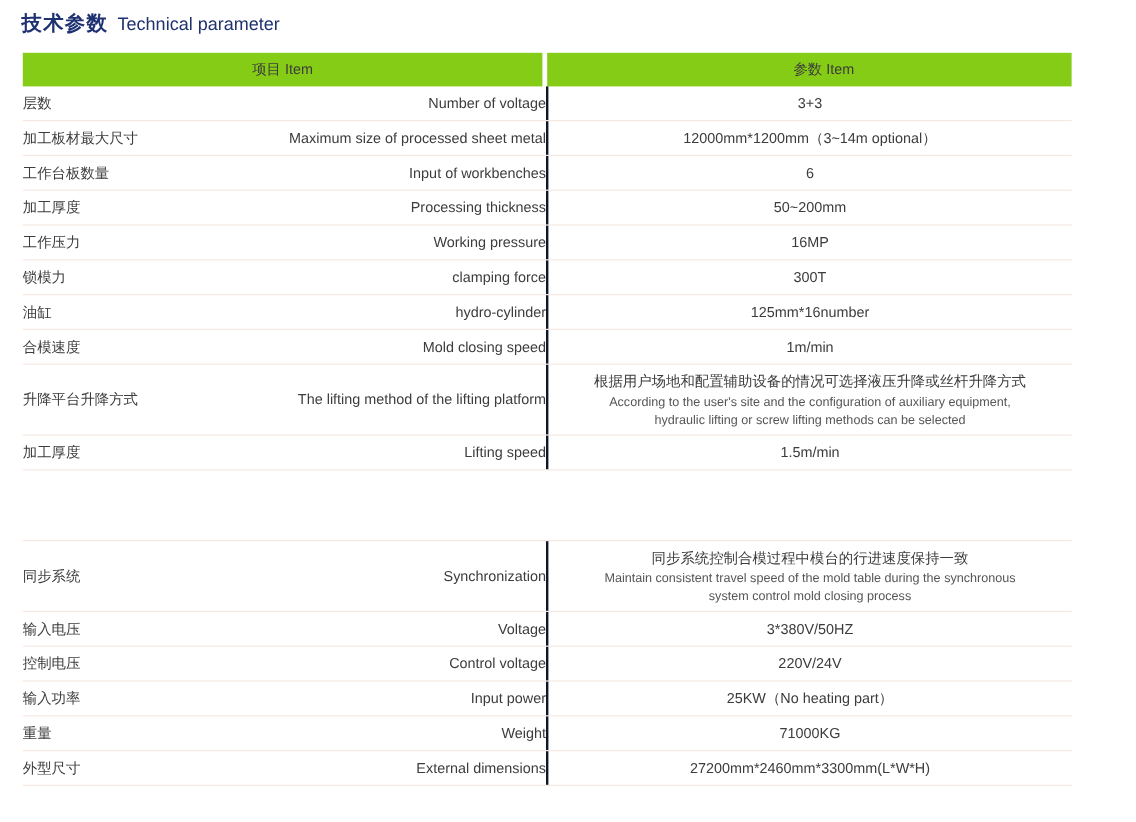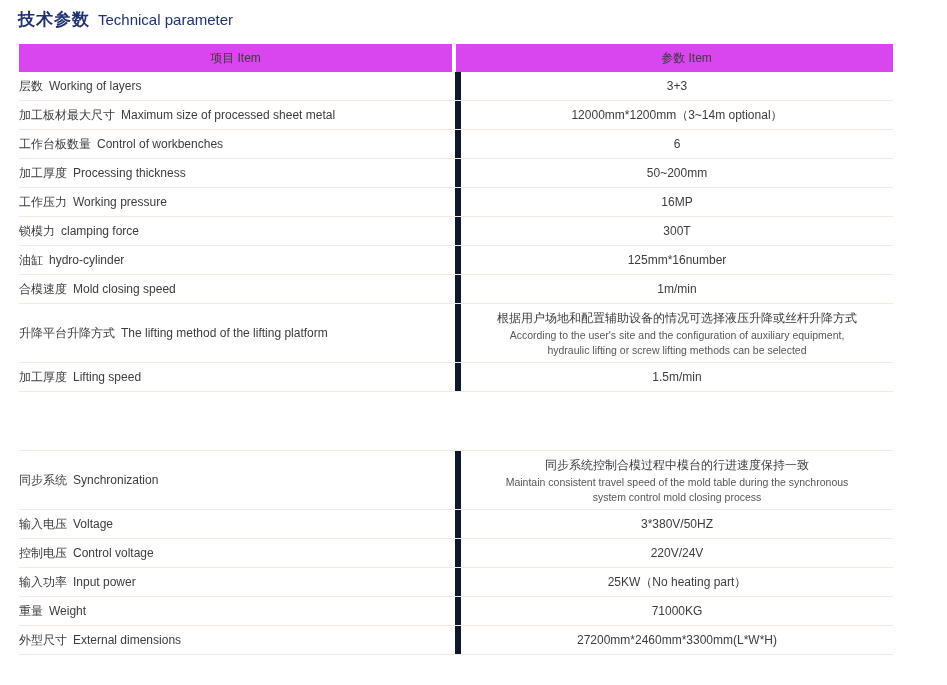--- a/index.html
+++ b/index.html
@@ -37,40 +37,40 @@
   
   .spec-table {
     margin: 13px 0 0 19px;
     width: 874px;
   }
   .hrow {
     display: flex;
     height: 28px;
   }
   .hrow .cell {
-    background: #d946ef;
+    background: #84cc16;
     display: flex;
     align-items: center;
     justify-content: center;
     font-size: 12px;
     color: #3c3c3c;
   }
   .hrow .item-cell { width: 433px; margin-right: 4px; }
   .hrow .value-cell { flex: 1; padding-left: 24px; }
   .trow {
     display: flex;
     border-bottom: 1px solid #f6e8e1;
     min-height: 28px;
   }
   .trow .item-cell {
     width: 436px;
-    border-right: 6px solid #0f172a;
+    border-right: 2px solid #0f172a;
     display: flex;
     align-items: center;
-    justify-content: flex-start;
+    justify-content: space-between;
     font-size: 12px;
     color: #3c3c3c;
     text-align: center;
   }
   .trow .value-cell {
     flex: 1;
     display: flex;
     flex-direction: column;
     align-items: center;
     justify-content: center;
@@ -105,39 +105,39 @@
 
   <div class="spec-table">
     <div class="hrow">
       <div class="cell item-cell">项目 Item</div>
       <div class="cell value-cell">参数 Item</div>
     </div>
     <div id="rows-host">
         <div class="trow">
           <div class="item-cell">
             <span class="item-zh">层数</span>
-            <span class="item-en">Working of layers</span>
+            <span class="item-en">Number of voltage</span>
           </div>
           <div class="value-cell">
             <div class="val-zh">3+3</div>
           </div>
         </div>
         <div class="trow">
           <div class="item-cell">
             <span class="item-zh">加工板材最大尺寸</span>
             <span class="item-en">Maximum size of processed sheet metal</span>
           </div>
           <div class="value-cell">
             <div class="val-zh">12000mm*1200mm（3~14m optional）</div>
           </div>
         </div>
         <div class="trow">
           <div class="item-cell">
             <span class="item-zh">工作台板数量</span>
-            <span class="item-en">Control of workbenches</span>
+            <span class="item-en">Input of workbenches</span>
           </div>
           <div class="value-cell">
             <div class="val-zh">6</div>
           </div>
         </div>
         <div class="trow">
           <div class="item-cell">
             <span class="item-zh">加工厚度</span>
             <span class="item-en">Processing thickness</span>
           </div>

